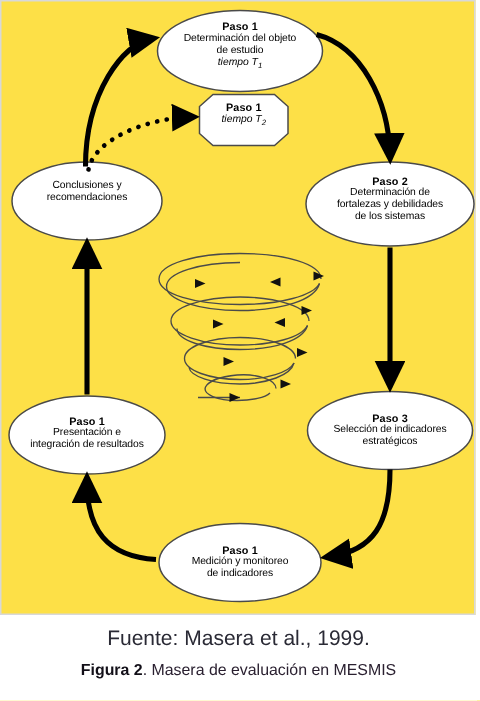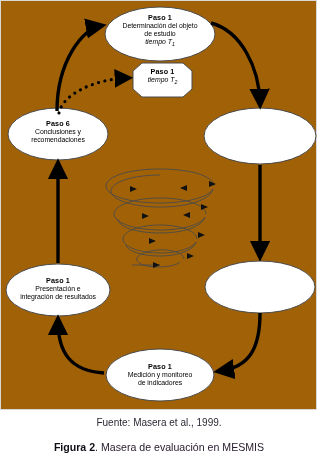--- a/index.html
+++ b/index.html
@@ -20,21 +20,21 @@
     height: 467px;
   }
   #diagram-frame {
     position: absolute;
     left: 0;
     top: 0;
     width: 317px;
     height: 410px;
     border: 1px solid #d8d8d8;
     box-sizing: border-box;
-    background: #a16207;
+    background: #fde047;
   }
   #diagram-svg {
     position: absolute;
     left: 0;
     top: 0;
   }
   .node-text {
     position: absolute;
     text-align: center;
     line-height: 1.12;
@@ -58,21 +58,21 @@
     font-size: 5.2px;
     vertical-align: sub;
     font-style: italic;
   }
   #caption-source {
     position: absolute;
     left: 0;
     top: 417px;
     width: 318px;
     text-align: center;
-    font-size: 10px;
+    font-size: 14px;
     color: #2a2a35;
   }
   #caption-figure {
     position: absolute;
     left: 0;
     top: 441px;
     width: 318px;
     text-align: center;
     font-size: 10.6px;
     color: #2a2030;
@@ -188,32 +188,42 @@
       <div class="node-body">de estudio</div>
       <div class="node-italic"><span>tiempo T</span><span class="sub">1</span></div>
     </div>
 
     <div class="node-text" style="left:132px; top:67px; width:59px;">
       <div class="node-title">Paso 1</div>
       <div class="node-italic"><span>tiempo T</span><span class="sub">2</span></div>
     </div>
 
     <div class="node-text" style="left:9px; top:119px; width:96px;">
-      <div class="node-title">Paso 6</div>
       <div class="node-body">Conclusiones y</div>
       <div class="node-body">recomendaciones</div>
     </div>
 
+    <div class="node-text" style="left:203px; top:116px; width:112px;">
+      <div class="node-title">Paso 2</div>
+      <div class="node-body">Determinación de</div>
+      <div class="node-body">fortalezas y debilidades</div>
+      <div class="node-body">de los sistemas</div>
+    </div>
 
     <div class="node-text" style="left:3px; top:276px; width:108px;">
       <div class="node-title">Paso 1</div>
       <div class="node-body">Presentación e</div>
       <div class="node-body">integración de resultados</div>
     </div>
 
+    <div class="node-text" style="left:204px; top:274px; width:110px;">
+      <div class="node-title">Paso 3</div>
+      <div class="node-body">Selección de indicadores</div>
+      <div class="node-body">estratégicos</div>
+    </div>
 
     <div class="node-text" style="left:105px; top:362px; width:108px;">
       <div class="node-title">Paso 1</div>
       <div class="node-body">Medición y monitoreo</div>
       <div class="node-body">de indicadores</div>
     </div>
 
   </div>
 
   <div id="caption-source">Fuente: Masera et al., 1999.</div>

